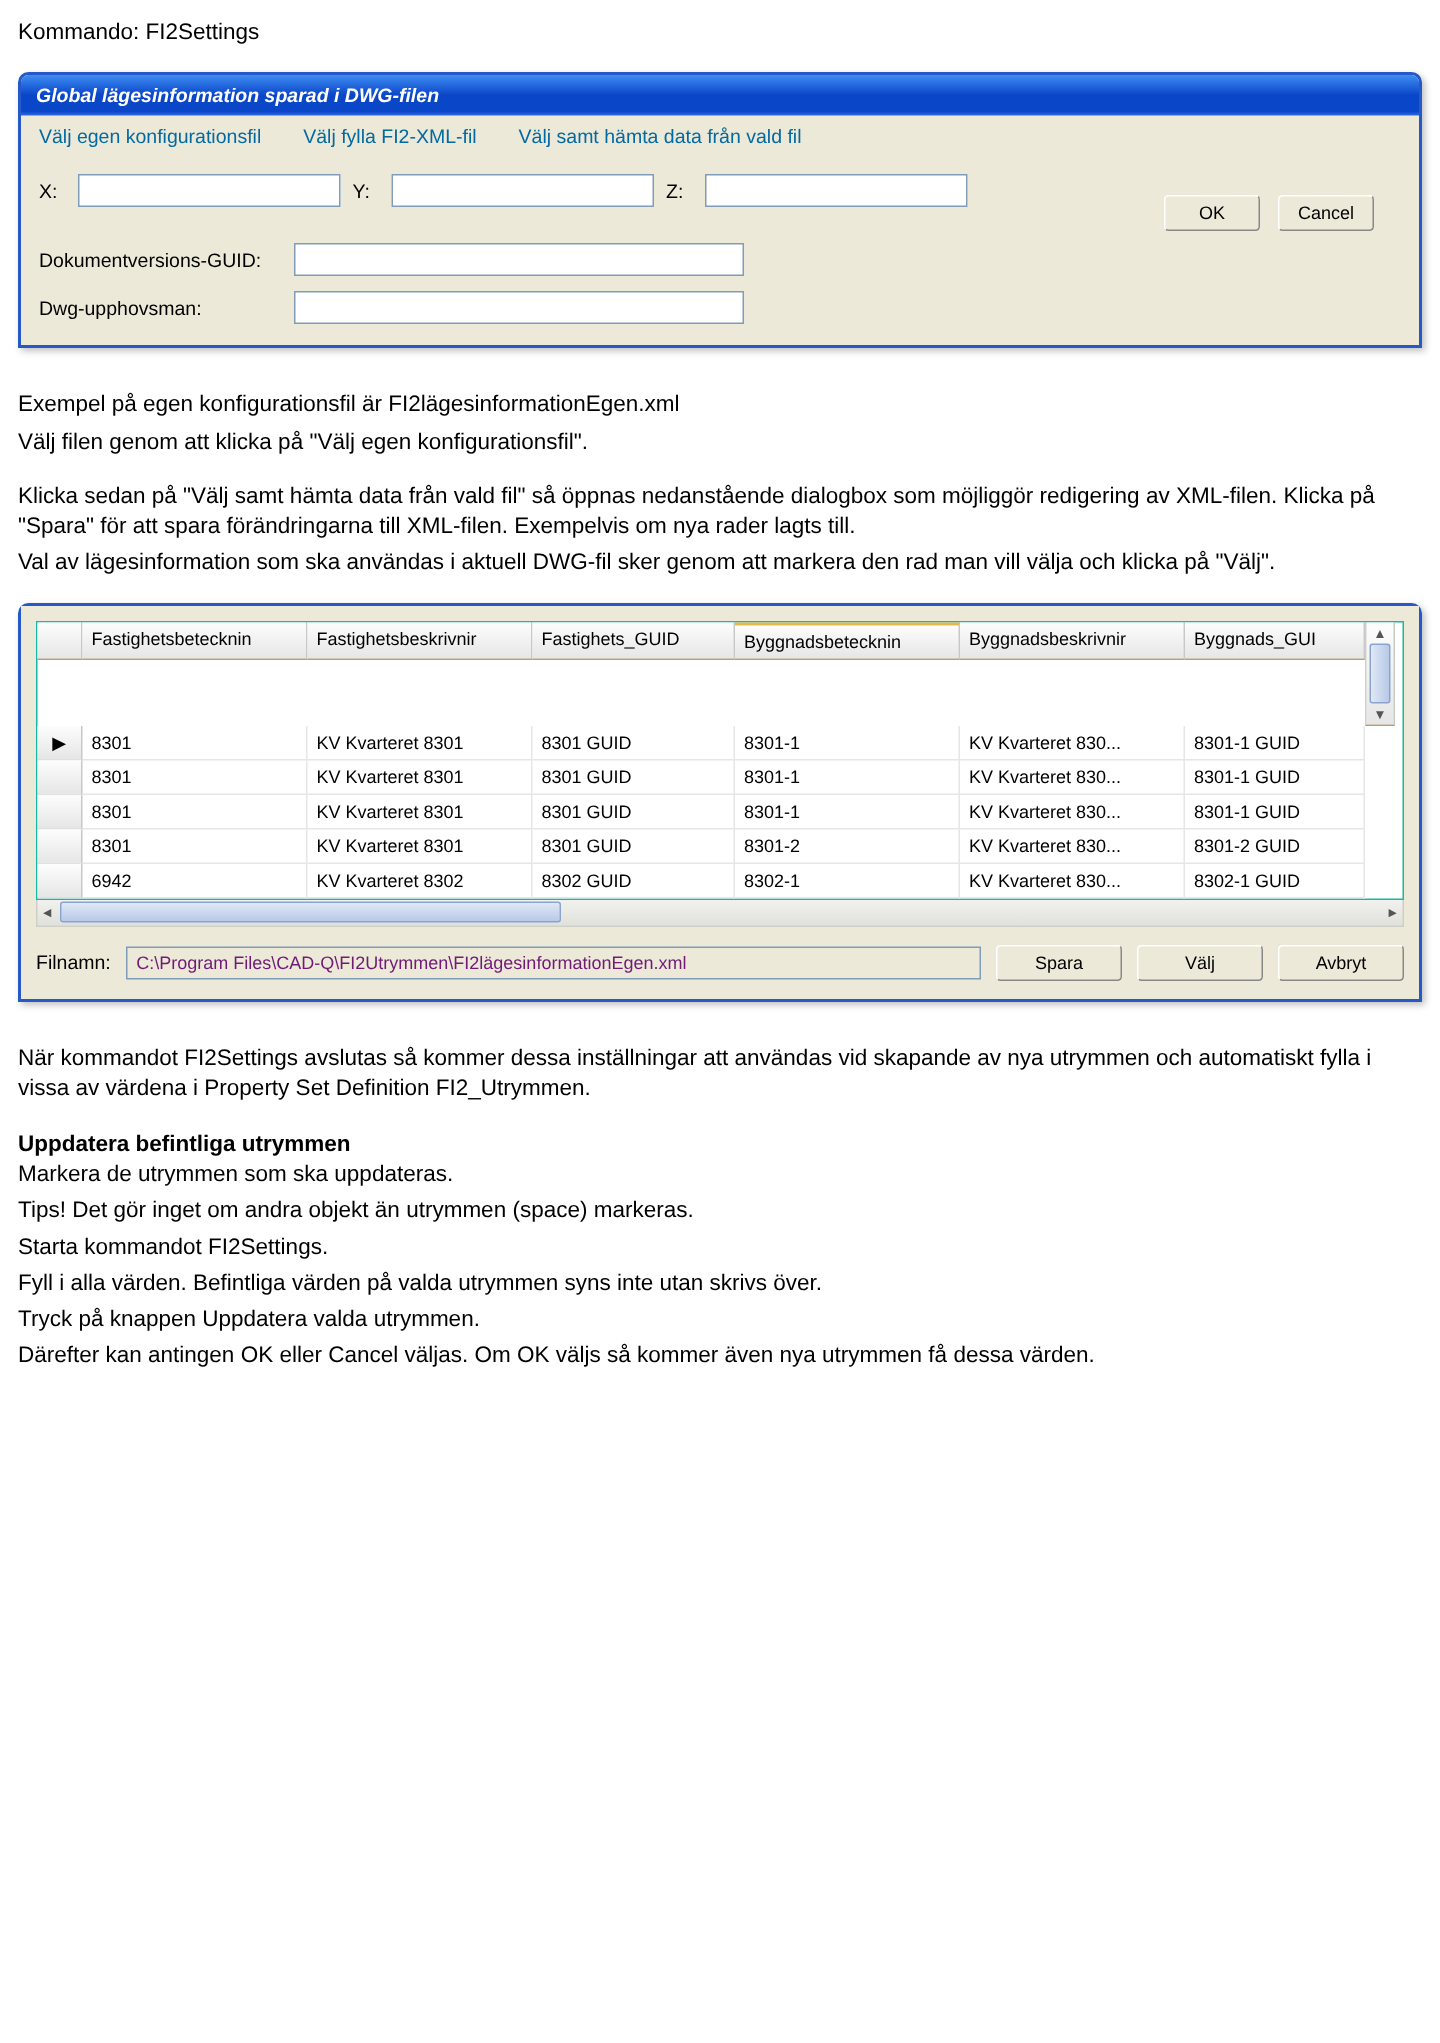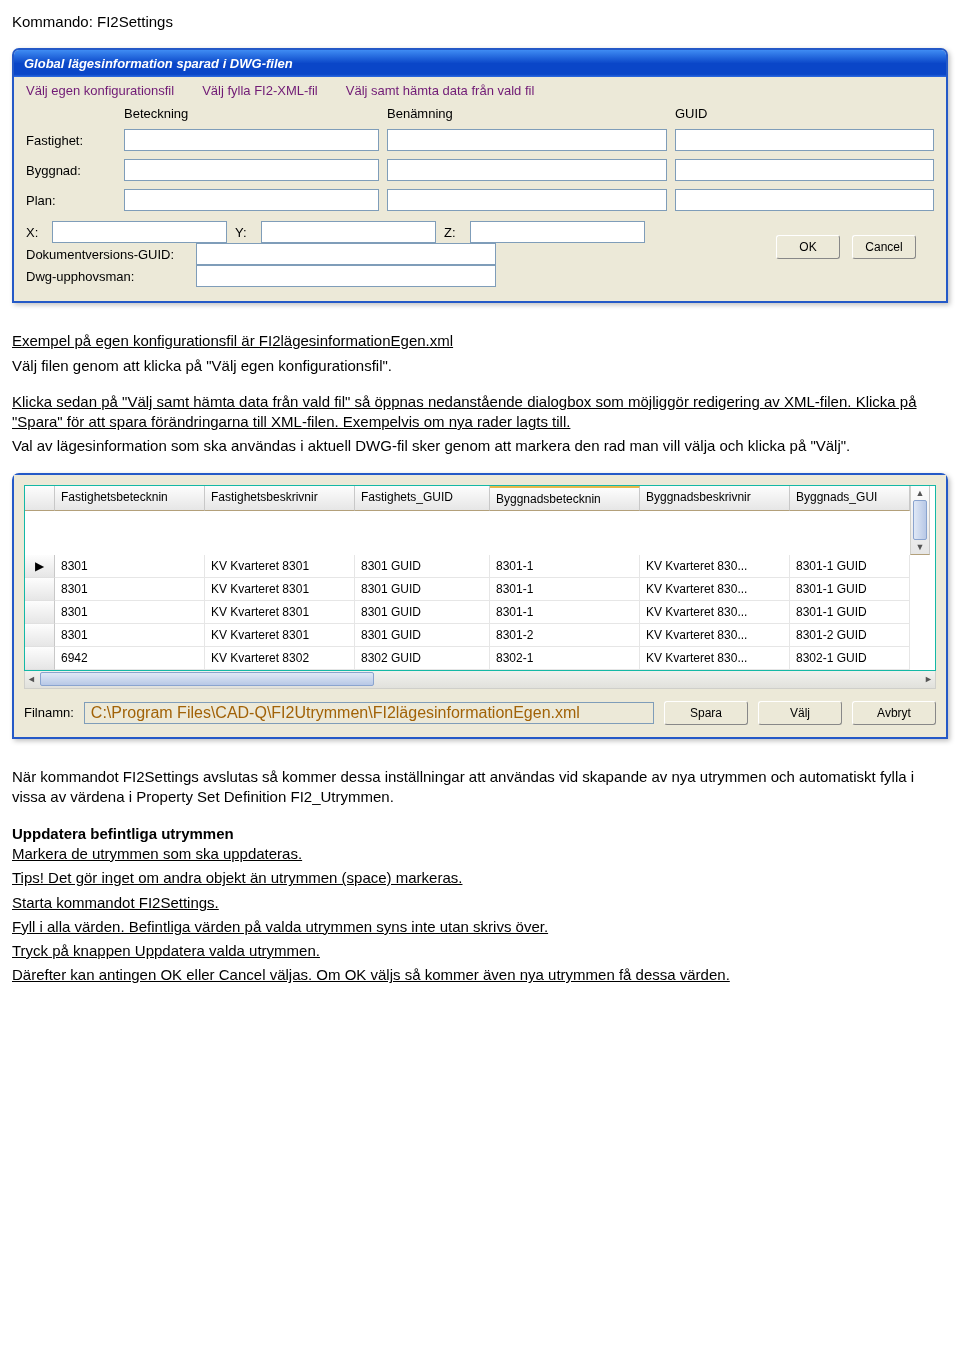--- a/index.html
+++ b/index.html
@@ -5,21 +5,21 @@
   * { box-sizing: border-box; }
   body {
     margin: 0;
     padding: 12px;
     font-family: Arial, Helvetica, sans-serif;
     font-size: 15px;
     color: #000;
     background: #fff;
     width: 960px;
   }
-  .doc-text { margin: 0 0 4px 0; line-height: 1.35; text-decoration: underline; }
+  .doc-text { margin: 0 0 4px 0; line-height: 1.35; }
   .doc-para { margin: 0 0 16px 0; line-height: 1.35; }
   .doc-head { font-weight: bold; margin: 18px 0 2px 0; }
 
   
   .win {
     border: 2px solid #2459c7;
     border-top-left-radius: 7px;
     border-top-right-radius: 7px;
     background: #ece9d8;
     margin: 6px 0 28px 0;
@@ -39,34 +39,34 @@
     font-style:italic;
   }
   .titlebar .spacer{flex:1}
   .icon-sm{width:16px;height:16px;display:inline-block}
   .winbtn{display:flex;gap:2px}
   .winbtn .btn{width:21px;height:21px;border-radius:3px;display:flex;align-items:center;justify-content:center;font-weight:bold;font-size:11px;color:#fff;border:1px solid rgba(255,255,255,.6)}
   .winbtn .min{background:linear-gradient(to bottom,#6fa8f7,#2459c7)}
   .winbtn .max{background:linear-gradient(to bottom,#6fa8f7,#2459c7)}
   .winbtn .close{background:linear-gradient(to bottom,#f5896f,#d63e1c)}
 
-  .menubar{display:flex;gap:28px;padding:6px 12px;font-size:13px;color:#701a75}
+  .menubar{display:flex;gap:28px;padding:6px 12px;font-size:13px;color:#0369a1}
   .menubar span{cursor:default}
 
   .d1-body{padding:2px 12px 14px 12px;font-size:13px}
   .d1-grid{display:grid;grid-template-columns:90px 255px 280px 1fr;column-gap:8px;row-gap:8px;align-items:center}
   .d1-grid .hdr{font-size:13px}
   .d1-grid label{font-size:13px}
   .inp{height:22px;border:1px solid #7f9db9;background:#fff;font-size:13px;padding:0 4px}
 
   .xyz-row{display:flex;align-items:center;gap:8px;margin-top:10px}
   .xyz-row .lab{width:18px}
   .xyz-row input{flex:1;max-width:175px}
 
-  .twocol{display:grid;grid-template-columns:170px 300px;align-items:center;margin-top:0}
+  .twocol{display:grid;grid-template-columns:170px 300px;row-gap:10px;align-items:center;margin-top:24px}
 
   .okcancel{position:absolute;right:18px;display:flex;gap:12px}
   .btn3d{
     height:24px;min-width:64px;padding:0 12px;font-size:12px;
     background:#ece9d8;border:1px solid #888;border-top-color:#fff;border-left-color:#fff;
     border-radius:3px;display:flex;align-items:center;justify-content:center;cursor:default;
   }
   .d1-wrap{position:relative}
 
   
@@ -95,58 +95,37 @@
   }
   .vscroll .arrow{font-size:9px;color:#555;padding:2px 0}
   .vscroll .thumb{width:14px;flex:0 0 40px;background:linear-gradient(to right,#dfe8f6,#b8c8e6);border:1px solid #8aa4cf;border-radius:2px;margin:0 auto}
 
   .hscroll{height:18px;background:linear-gradient(to bottom,#f1f1ee,#e1e1dc);border:1px solid #cfcfca;border-top:none;display:flex;align-items:center;justify-content:space-between;padding:0 2px}
   .hscroll .arrow{font-size:9px;color:#555}
   .hscroll .track{flex:1;height:14px;margin:0 4px;position:relative}
   .hscroll .thumb{position:absolute;left:0;width:38%;height:14px;background:linear-gradient(to bottom,#dfe8f6,#b8c8e6);border:1px solid #8aa4cf;border-radius:2px}
 
   .d2-bottom{display:flex;align-items:center;gap:10px;margin-top:12px;font-size:13px}
-  .d2-bottom .path{flex:1;height:22px;border:1px solid #7f9db9;background:#ece9d8;font-size:16px;padding:0 6px;color:#a16207}
+  .d2-bottom .path{flex:1;height:22px;border:1px solid #7f9db9;background:#ece9d8;font-size:12px;padding:0 6px;color:#701a75}
 </style>
 </head>
 <body>
 
 <p class="doc-para">Kommando: FI2Settings</p>
 
 <div class="win d1-wrap">
   <div class="titlebar">
     <span>Global lägesinformation sparad i DWG-filen</span>
   </div>
   <div class="menubar">
     <span>Välj egen konfigurationsfil</span>
     <span>Välj fylla FI2-XML-fil</span>
     <span>Välj samt hämta data från vald fil</span>
   </div>
   <div class="d1-body">
-    <div class="d1-grid">
-      <span></span>
-      <span class="hdr">Beteckning</span>
-      <span class="hdr">Benämning</span>
-      <span class="hdr">GUID</span>
-
-      <label>Fastighet:</label>
-      <input class="inp" style="">
-      <input class="inp" style="">
-      <input class="inp" style="">
-
-      <label>Byggnad:</label>
-      <input class="inp" style="">
-      <input class="inp" style="">
-      <input class="inp" style="">
-
-      <label>Plan:</label>
-      <input class="inp" style="">
-      <input class="inp" style="">
-      <input class="inp" style="">
-    </div>
 
     <div class="xyz-row">
       <span class="lab">X:</span>
       <input class="inp" style="">
       <span class="lab">Y:</span>
       <input class="inp" style="">
       <span class="lab">Z:</span>
       <input class="inp" style="">
       <div style="flex:1"></div>
     </div>

